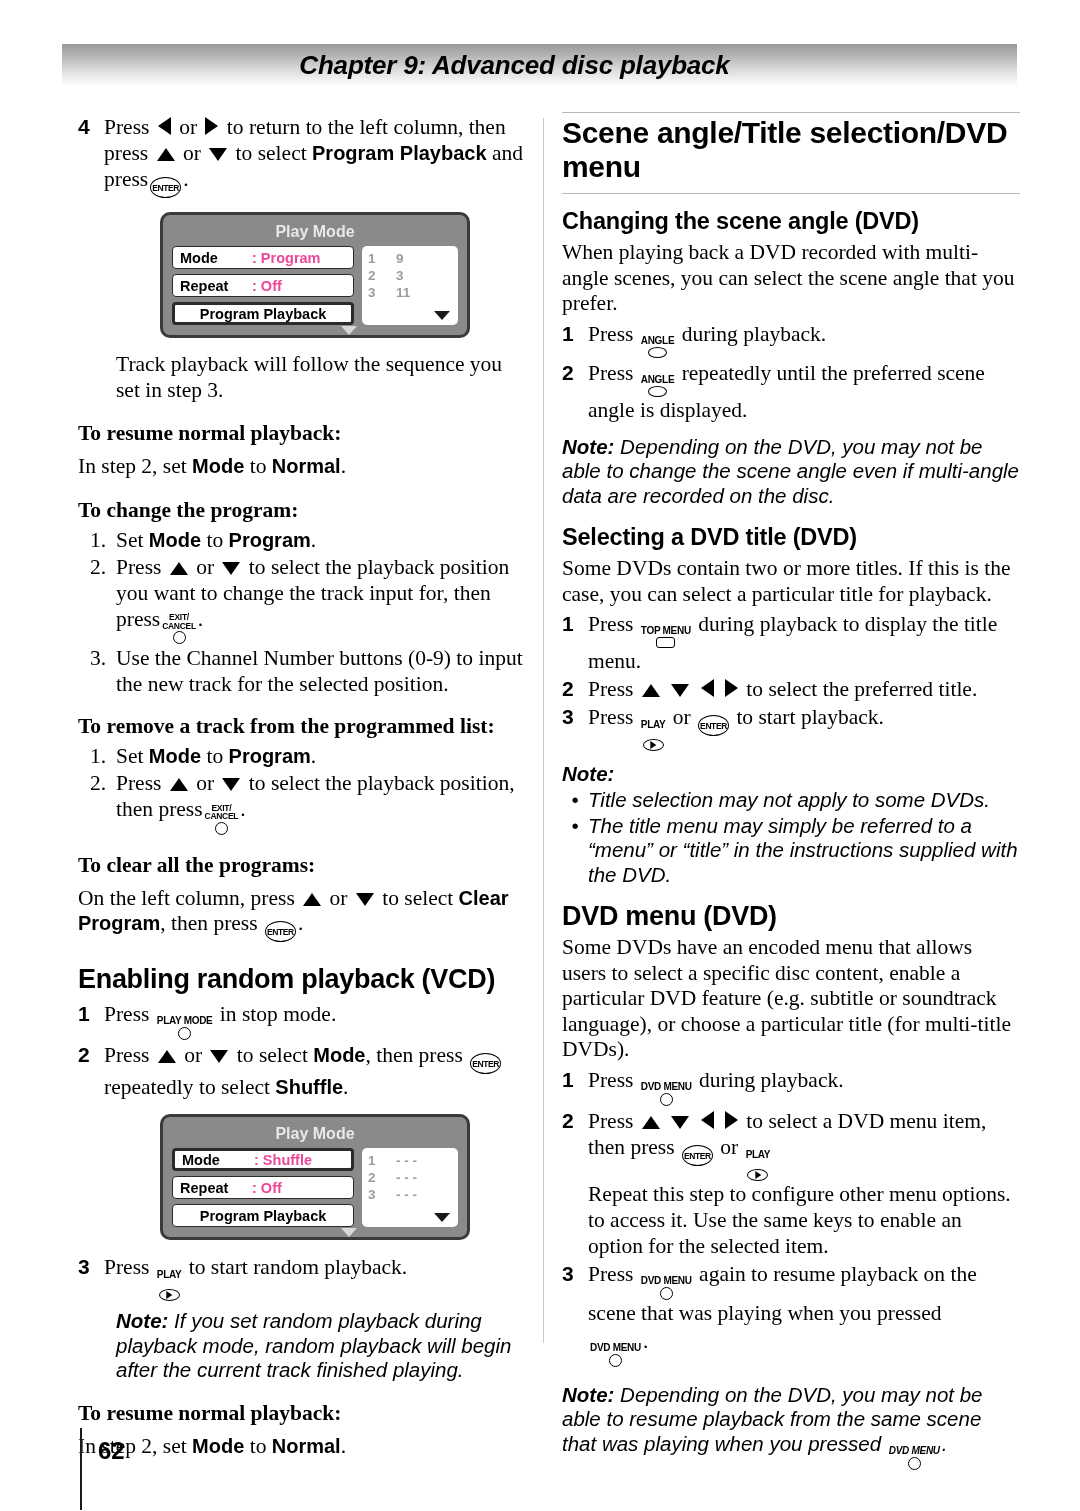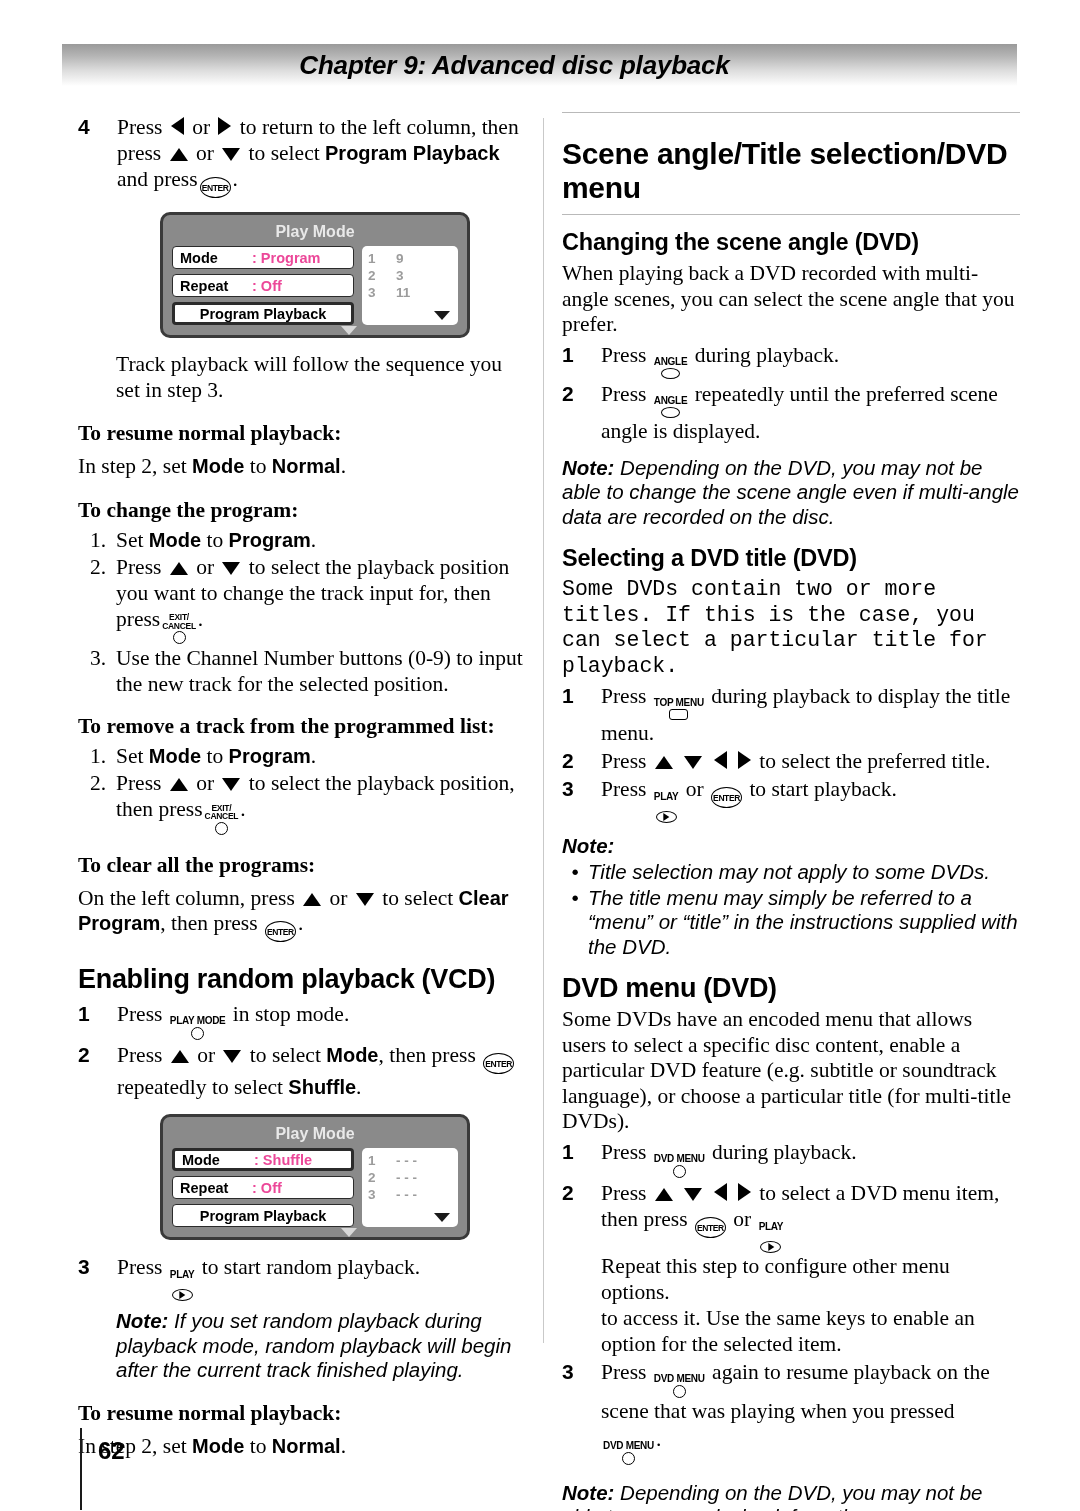--- a/index.html
+++ b/index.html
@@ -47,21 +47,21 @@
   }
   .note b{font-weight:bold;font-style:italic;}
   .rule{height:1px;background:#b9b9b9;width:100%;}
 
   
   .step{display:flex;margin-top:2px;}
   .step-num{
     font-family:"Liberation Sans", sans-serif;font-weight:bold;font-size:21px;
     width:26px;flex:0 0 26px;line-height:26px;
   }
-  .step-body{flex:1;font-size:21.5px;line-height:26px;margin-left:13px;}
+  .step-body{flex:1;font-size:21.5px;line-height:26px;}
   .olist{display:flex;margin-top:1px;}
   .olist-num{width:38px;flex:0 0 38px;font-size:21.5px;line-height:26px;padding-left:12px;box-sizing:border-box;}
   .olist-body{flex:1;font-size:21.5px;line-height:26px;}
 
   .bullets{margin:0;padding:0;list-style:none;}
   .bullets li{display:flex;margin-top:1px;}
   .bullets li .dot{width:26px;flex:0 0 26px;text-align:center;font-size:20px;line-height:25px;}
   .bullets li .txt{flex:1;}
 
   
@@ -372,21 +372,21 @@
       <span>In step 2, set</span>
       <span class="b">Mode</span>
       <span>to</span>
       <span class="b">Normal</span><span>.</span>
     </div>
   </div>
 
   <div class="col col-right">
 
     <div class="rule"></div>
-    <div class="h2" style="font-size:30px;line-height:34px;margin:24px 0 9px;">Scene angle/Title selection/DVD menu</div>
+    <div class="h2" style="font-size:30px;line-height:34px;margin:3px 0 9px;">Scene angle/Title selection/DVD menu</div>
     <div class="rule"></div>
 
     <div class="h3" style="margin-top:14px;">Changing the scene angle (DVD)</div>
     <div class="body-txt" style="margin-top:5px;">When playing back a DVD recorded with multi-angle scenes, you can select the scene angle that you prefer.</div>
 
     <div class="step" style="margin-top:4px;">
       <div class="step-num">1</div>
       <div class="step-body">
         <span>Press</span>
         <span class="key"><span class="cap">ANGLE</span><span class="oval"></span></span>
@@ -402,21 +402,21 @@
         <span>repeatedly until the preferred scene angle is displayed.</span>
       </div>
     </div>
 
     <div class="note" style="margin-top:12px;">
       <b>Note:</b>
       <span>Depending on the DVD, you may not be able to change the scene angle even if multi-angle data are recorded on the disc.</span>
     </div>
 
     <div class="h3" style="margin-top:16px;">Selecting a DVD title (DVD)</div>
-    <div class="body-txt" style="margin-top:5px;font-family:Liberation Mono, monospace;">Some DVDs contain two or more titles. If this is the case, you can select a particular title for playback.</div>
+    <div class="body-txt" style="margin-top:5px;">Some DVDs contain two or more titles. If this is the case, you can select a particular title for playback.</div>
 
     <div class="step" style="margin-top:4px;">
       <div class="step-num">1</div>
       <div class="step-body">
         <span>Press</span>
         <span class="key"><span class="cap">TOP MENU</span><span class="rect"></span></span>
         <span>during playback to display the title menu.</span>
       </div>
     </div>
 

